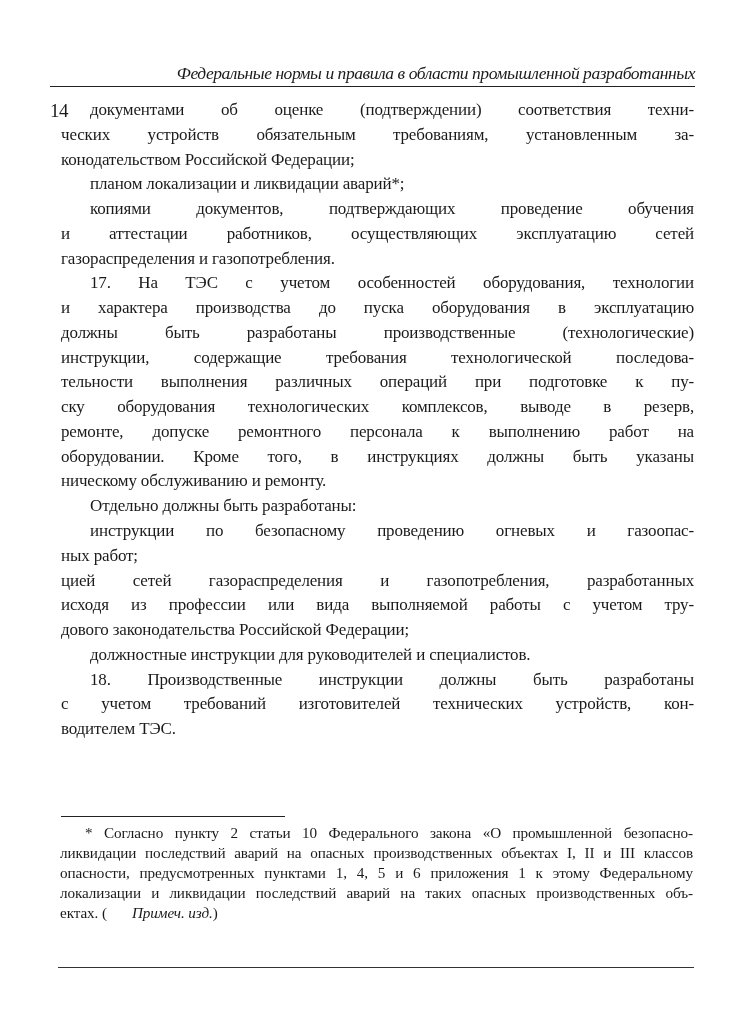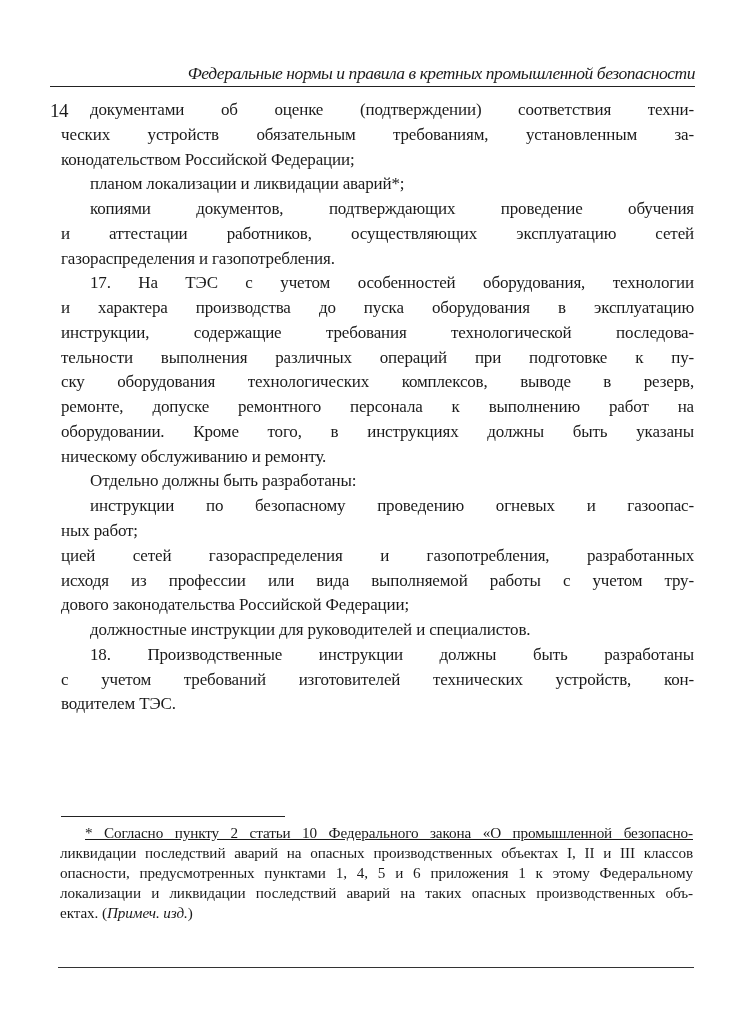--- a/index.html
+++ b/index.html
@@ -88,54 +88,55 @@
       width: 633px;
       font-size: 15.2px;
       line-height: 20.1px;
       letter-spacing: -0.1px;
     }
     .footnote .line {
       height: 20.1px;
     }
     .footnote .line.indent {
       padding-left: 25px;
-      text-decoration: underline;
     }
     .footnote .italic {
       font-style: italic;
+      margin-left: 25px;
     }
     .bottom-rule {
       position: absolute;
       left: 58px;
       top: 967px;
       width: 636px;
       height: 0;
       border-top: 1.5px solid #333;
     }
   </style>
 </head>
 <body>
 
 <div class="page">
 
   <div class="running-header">
     <span class="page-number">14</span>
-    <span class="running-title">Федеральные нормы и правила в кретных промышленной безопасности</span>
+    <span class="running-title">Федеральные нормы и правила в области промышленной разработанных</span>
   </div>
 
   <div class="body-text">
     <span class="line indent">документами об оценке (подтверждении) соответствия техни-</span>
     <span class="line">ческих устройств обязательным требованиям, установленным за-</span>
     <span class="line last">конодательством Российской Федерации;</span>
     <span class="line indent last">планом локализации и ликвидации аварий*;</span>
     <span class="line indent">копиями документов, подтверждающих проведение обучения</span>
     <span class="line">и аттестации работников, осуществляющих эксплуатацию сетей</span>
     <span class="line last">газораспределения и газопотребления.</span>
     <span class="line indent">17. На ТЭС с учетом особенностей оборудования, технологии</span>
     <span class="line">и характера производства до пуска оборудования в эксплуатацию</span>
+    <span class="line">должны быть разработаны производственные (технологические)</span>
     <span class="line">инструкции, содержащие требования технологической последова-</span>
     <span class="line">тельности выполнения различных операций при подготовке к пу-</span>
     <span class="line">ску оборудования технологических комплексов, выводе в резерв,</span>
     <span class="line">ремонте, допуске ремонтного персонала к выполнению работ на</span>
     <span class="line">оборудовании. Кроме того, в инструкциях должны быть указаны</span>
     <span class="line last">ническому обслуживанию и ремонту.</span>
     <span class="line indent last">Отдельно должны быть разработаны:</span>
     <span class="line indent">инструкции по безопасному проведению огневых и газоопас-</span>
     <span class="line last">ных работ;</span>
     <span class="line">цией сетей газораспределения и газопотребления, разработанных</span>

